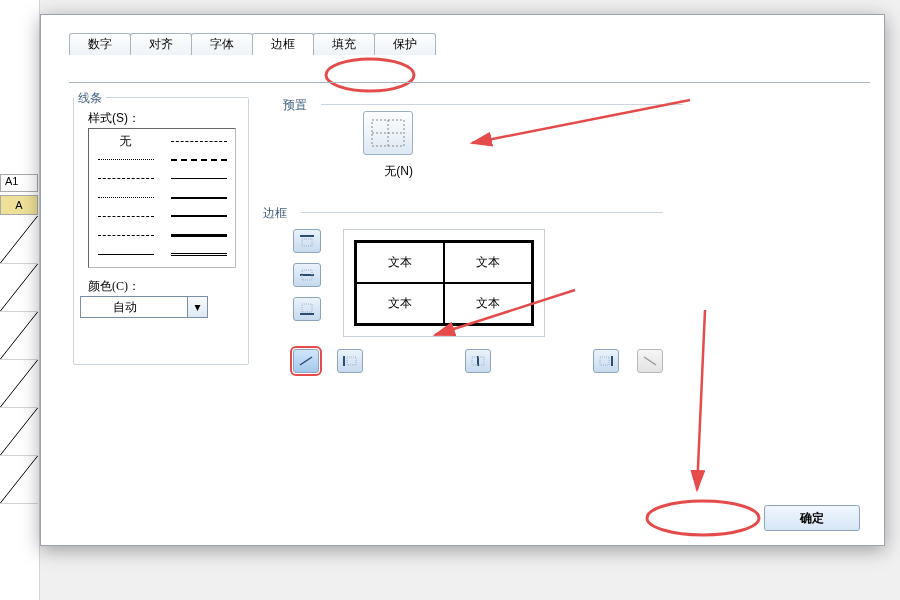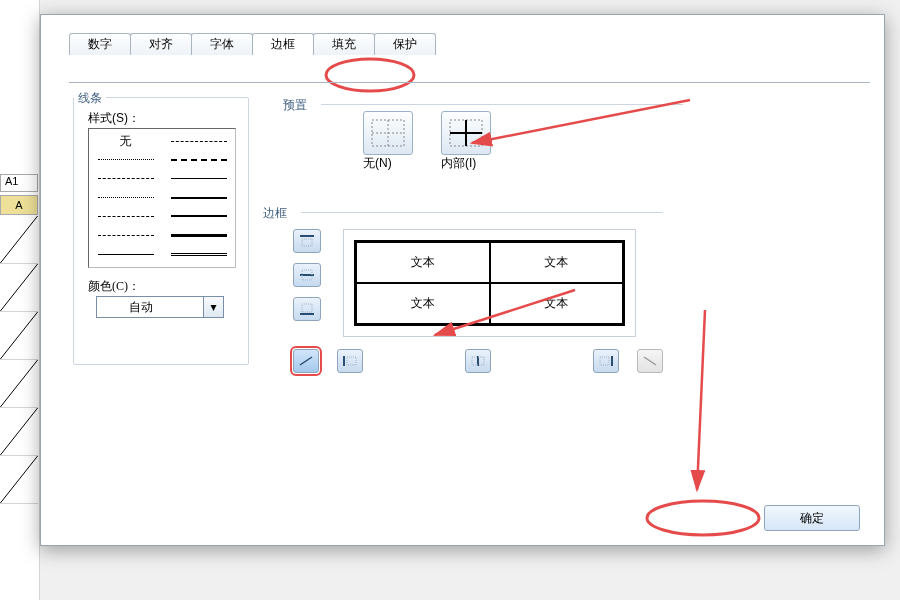--- a/index.html
+++ b/index.html
@@ -142,39 +142,39 @@
       gap: 2px 8px;
     }
     .style-cell {
       display: flex; align-items: center; justify-content: center;
       height: 16px;
     }
     .line-sample { width: 56px; border-top-width: 1px; border-top-color: #000; }
     .color-label { position: absolute; left: 14px; top: 180px; font-size: 12px; font-family: Liberation Serif, serif; }
     .color-combo {
       position: absolute;
-      left: 22px; top: 198px;
+      left: 6px; top: 198px;
       width: 128px; height: 22px;
       border: 1px solid #7a8fa6;
       background: #fff;
       display: flex; align-items: center;
       padding-left: 32px;
       font-size: 12px;
     }
     .color-combo .arrow {
       position: absolute; right: 0; top: 0; width: 20px; height: 20px;
       border-left: 1px solid #7a8fa6;
       display: flex; align-items: center; justify-content: center;
       background: linear-gradient(#f8fafd, #dfe8f1);
     }
     .preset-row {
       position: absolute; left: 80px; top: 14px;
       display: flex; gap: 28px;
     }
-    .preset-item { display: flex; flex-direction: column; align-items: flex-start; gap: 0; }
+    .preset-item { display: flex; flex-direction: column; align-items: flex-end; gap: 8px; }
     .preset-btn {
       width: 50px; height: 44px;
       border: 1px solid #9bb1c9;
       border-radius: 3px;
       background: linear-gradient(#fdfefe, #dde8f3);
       display: flex; align-items: center; justify-content: center;
     }
     .preset-cap { font-size: 12px; }
     .section-title { position: absolute; left: 0; top: 0; color: #406080; font-size: 12px; }
     .section-line { position: absolute; left: 38px; top: 7px; right: 0; border-top: 1px solid #cdd6e0; }
@@ -195,21 +195,21 @@
       display: flex; align-items: center; justify-content: center;
     }
     .sqbtn.sel {
       background: linear-gradient(#d2e6fb, #a5c8ec);
       outline: 2px solid #e64b4b;
       outline-offset: 1px;
     }
     .preview-box {
       position: absolute;
       left: 80px; top: 24px;
-      width: 293px; height: 108px;
+      width: 202px; height: 108px;
       border: 1px solid #c7d0da;
       background: #fff;
     }
     .preview-grid {
       position: absolute;
       left: 10px; top: 10px; right: 10px; bottom: 10px;
       border: 2px solid #000;
       display: grid;
       grid-template-columns: 1fr 1fr;
       grid-template-rows: 1fr 1fr;
@@ -232,20 +232,21 @@
     }
     .dlg-btn {
       width: 96px; height: 26px;
       border: 1px solid #8fa5bd;
       border-radius: 3px;
       background: linear-gradient(#fdfefe, #e4ebf3);
       font-size: 12px;
     }
     .dlg-btn.primary {
       background: linear-gradient(#f1f7fd, #d6e6f7);
+      font-weight: bold;
     }
     .annot {
       position: absolute;
       left: 0; top: 0; width: 900px; height: 600px;
       pointer-events: none;
     }
   </style>
 </head>
 <body>
 
@@ -347,30 +348,20 @@
       <div class="preset-row">
         <div class="preset-item">
           <div class="preset-btn">
             <svg width="36" height="30">
                 <rect x="2" y="2" width="32" height="26" fill="none" stroke="#888" stroke-dasharray="2 2"></rect>
                 <line x1="18" y1="2" x2="18" y2="28" stroke="#888" stroke-dasharray="2 2"></line>
                 <line x1="2" y1="15" x2="34" y2="15" stroke="#888" stroke-dasharray="2 2"></line>
               </svg>
           </div>
           <span class="preset-cap">无(N)</span>
-        </div>
-        <div class="preset-item">
-          <div class="preset-btn">
-            <svg width="36" height="30">
-                <rect x="2" y="2" width="32" height="26" fill="none" stroke="#888" stroke-dasharray="2 2"></rect>
-                <line x1="18" y1="2" x2="18" y2="28" stroke="#000" stroke-width="2"></line>
-                <line x1="2" y1="15" x2="34" y2="15" stroke="#000" stroke-width="2"></line>
-              </svg>
-          </div>
-          <span class="preset-cap">内部(I)</span>
         </div>
       </div>
     </div>
 
     <div class="fieldset fs-border">
       <span class="section-title">边框</span>
       <div class="section-line"></div>
 
       <div class="border-side-col">
         <div class="sqbtn">

